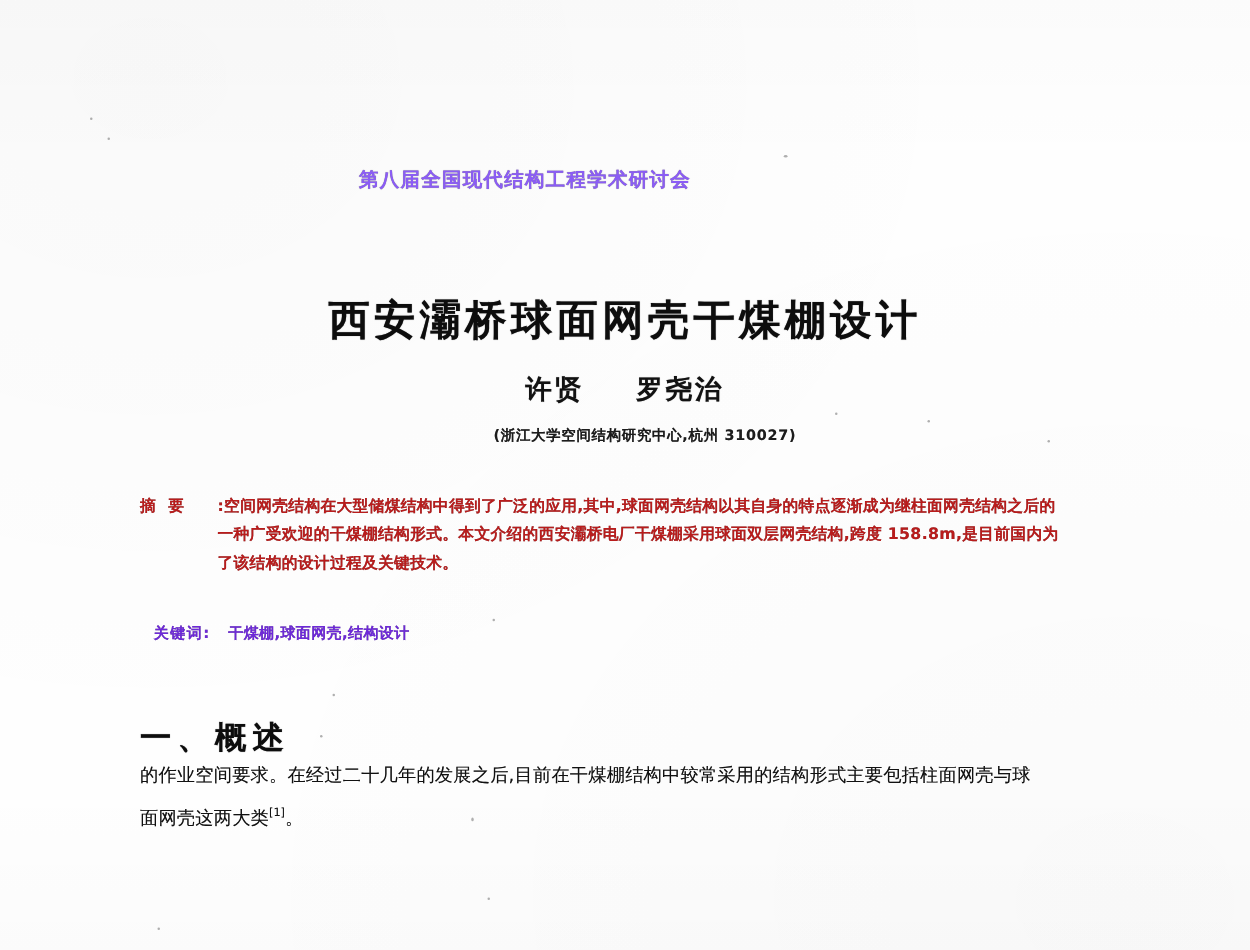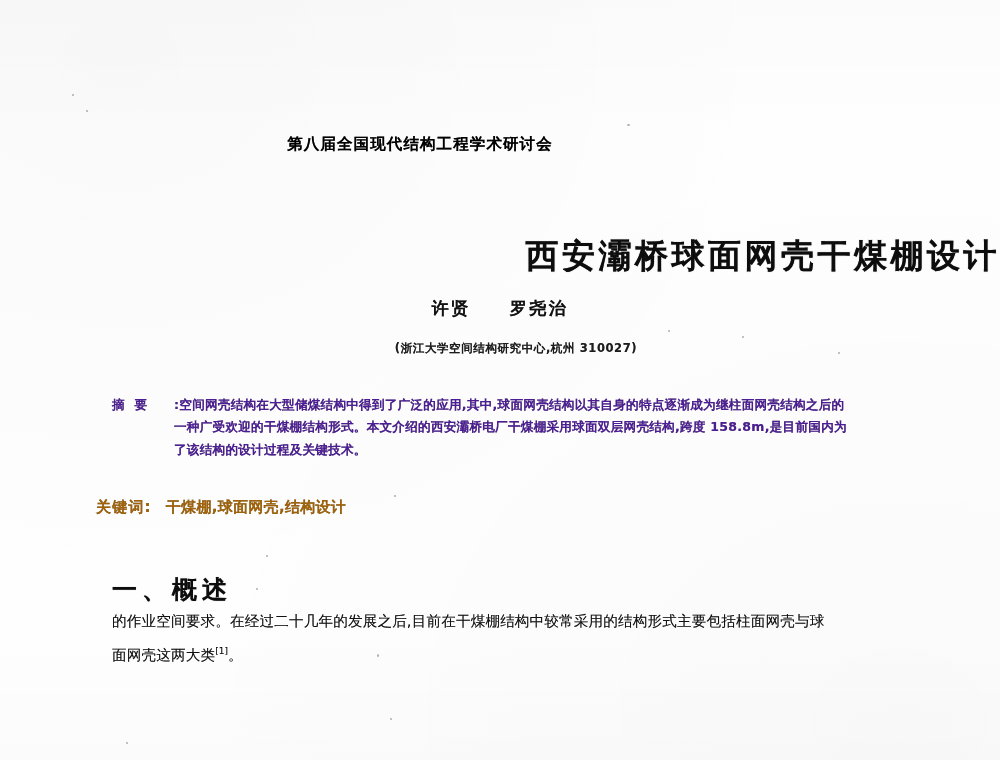--- a/index.html
+++ b/index.html
@@ -42,46 +42,46 @@
   
   .running-header {
     position: absolute;
     top: 134px;
     left: 0;
     width: 840px;
     text-align: center;
     font-size: 15.5px;
     letter-spacing: 1.1px;
     font-weight: 700;
-    color: #000000;
+    color: #8b5cf6;
     text-shadow: 0 0 .6px rgba(0,0,0,.55);
   }
 
   
   .doc-title {
     position: absolute;
     top: 212px;
     left: 0;
     width: 1000px;
-    text-align: right;
+    text-align: center;
     font-size: 33px;
     font-weight: 700;
     letter-spacing: 3.5px;
     color: #0d0d0d;
     text-shadow: 0 0 .7px rgba(0,0,0,.7);
   }
 
   
   .authors {
     position: absolute;
     top: 297px;
     left: 0;
     width: 1000px;
     text-align: center;
-    font-size: 17px;
+    font-size: 21px;
     font-weight: 700;
     letter-spacing: 2.5px;
     color: #121212;
     text-shadow: 0 0 .6px rgba(0,0,0,.55);
   }
   .authors .gap { display: inline-block; width: 22px; }
 
   .affiliation {
     position: absolute;
     top: 341px;
@@ -97,41 +97,41 @@
 
   
   .abstract-block {
     position: absolute;
     top: 394px;
     left: 112px;
     width: 848px;
     font-size: 12.6px;
     line-height: 22.4px;
     letter-spacing: .25px;
-    color: #4c1d95;
+    color: #b91c1c;
     font-weight: 700;
     text-shadow: 0 0 .45px rgba(0,0,0,.45);
   }
   .abs-label {
     display: inline-block;
     width: 62px;
     font-weight: 800;
     letter-spacing: 10px;
   }
   .abs-line { white-space: nowrap; }
   .abs-line.indent { padding-left: 62px; }
 
   .keywords {
     position: absolute;
     top: 498px;
-    left: 96px;
+    left: 123px;
     width: 848px;
-    font-size: 15px;
+    font-size: 12px;
     letter-spacing: .3px;
-    color: #a16207;
+    color: #6d28d9;
     font-weight: 700;
     text-shadow: 0 0 .45px rgba(0,0,0,.45);
   }
   .kw-label { font-weight: 800; letter-spacing: 1.2px; }
   .kw-values { margin-left: 14px; }
 
   
   .section-heading {
     position: absolute;
     top: 552px;

